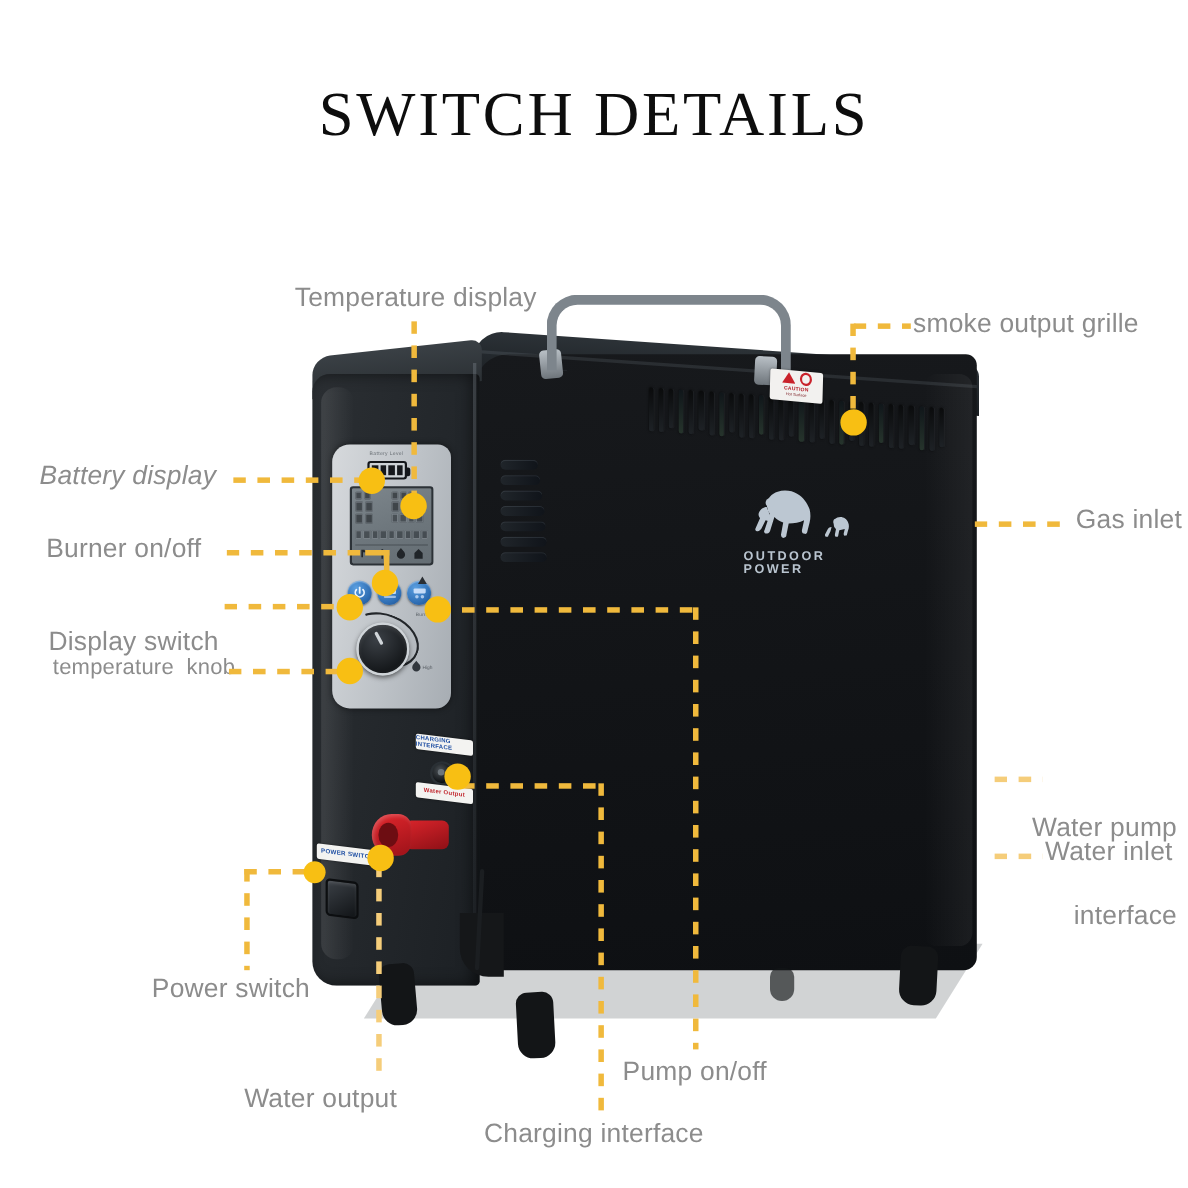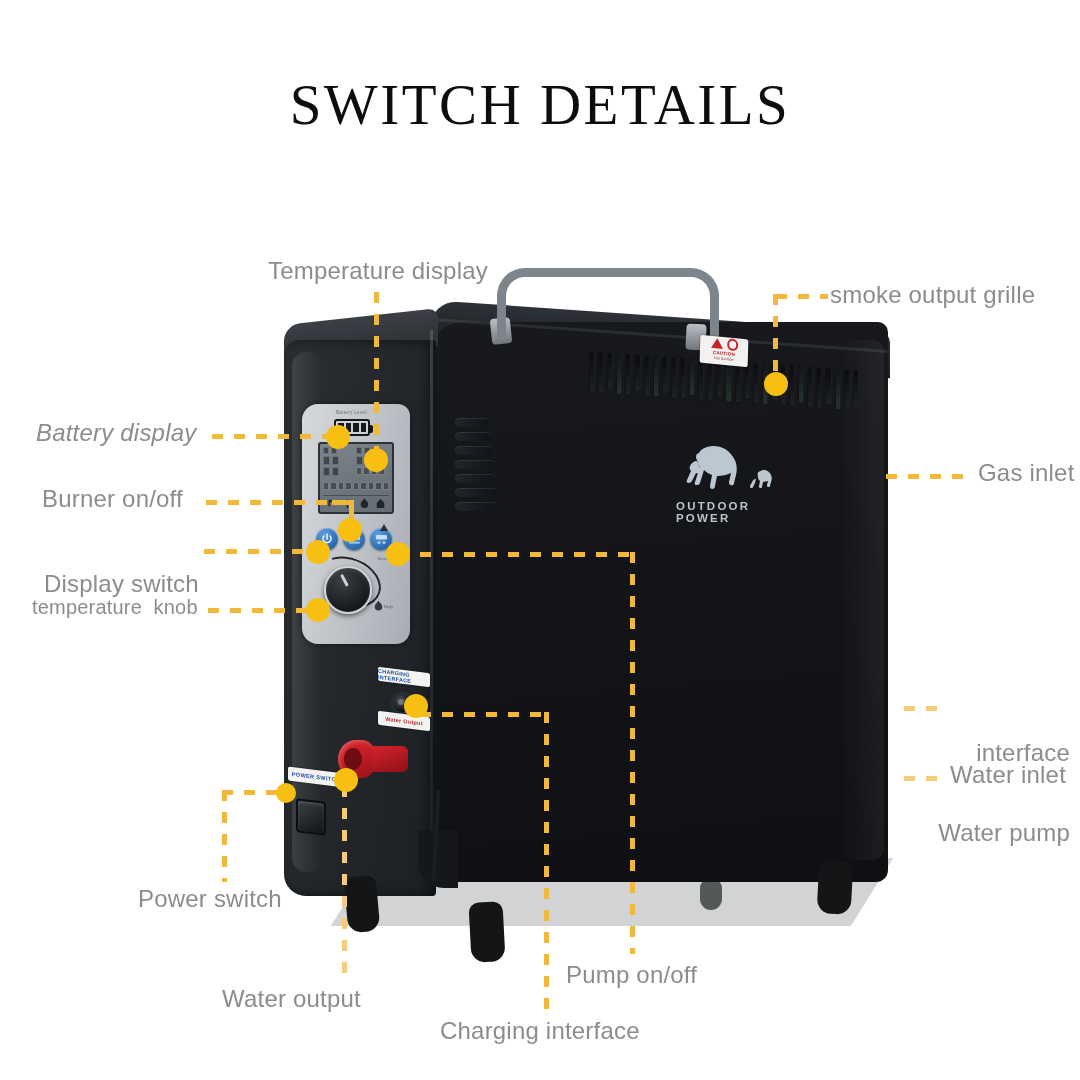--- a/index.html
+++ b/index.html
@@ -573,35 +573,35 @@
   <div class="lbl" style="left:42px;top:486px;">Burner on/off</div>
   <div class="dashH" style="left:206px;top:500px;width:130px;"></div>
   <div class="solidH" style="left:332px;top:500px;width:22px;"></div>
   <div class="solidV" style="left:349px;top:500px;height:24px;"></div>
   <div class="dot" style="left:338px;top:518px;"></div>
 
   <div class="lbl" style="left:44px;top:535px;margin-top:36px;">Display switch</div>
   <div class="dashH" style="left:204px;top:549px;width:108px;"></div>
   <div class="dot" style="left:306px;top:540px;"></div>
 
-  <div class="lbl small" style="left:32px;top:596px;">temperature  knob</div>
+  <div class="lbl small" style="left:48px;top:596px;">temperature  knob</div>
   <div class="dashH" style="left:208px;top:608px;width:106px;"></div>
   <div class="dot" style="left:306px;top:598px;"></div>
 
   <div class="lbl" style="left:830px;top:282px;">smoke output grille</div>
   <div class="dashH" style="left:776px;top:294px;width:52px;"></div>
   <div class="dashV" style="left:773px;top:294px;height:78px;"></div>
   <div class="dot" style="left:764px;top:372px;"></div>
 
   <div class="lbl" style="left:978px;top:460px;">Gas inlet</div>
   <div class="dashH" style="left:886px;top:474px;width:86px;"></div>
 
   <div class="lbl r" style="left:880px;top:686px;width:190px;">
+    <div>Water pump</div>
     <div>interface</div>
-    <div>Water pump</div>
   </div>
   <div class="dashH lt" style="left:904px;top:706px;width:44px;"></div>
 
   <div class="lbl" style="left:950px;top:762px;">Water inlet</div>
   <div class="dashH lt" style="left:904px;top:776px;width:44px;"></div>
 
   <div class="lbl" style="left:138px;top:886px;">Power switch</div>
   <div class="dashV" style="left:222px;top:790px;height:92px;"></div>
   <div class="dashH" style="left:222px;top:790px;width:58px;"></div>
   <div class="dot sm" style="left:276px;top:783px;"></div>

